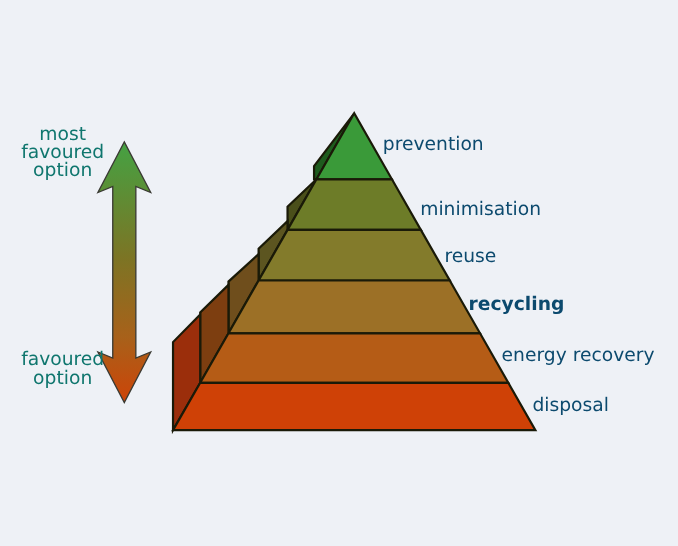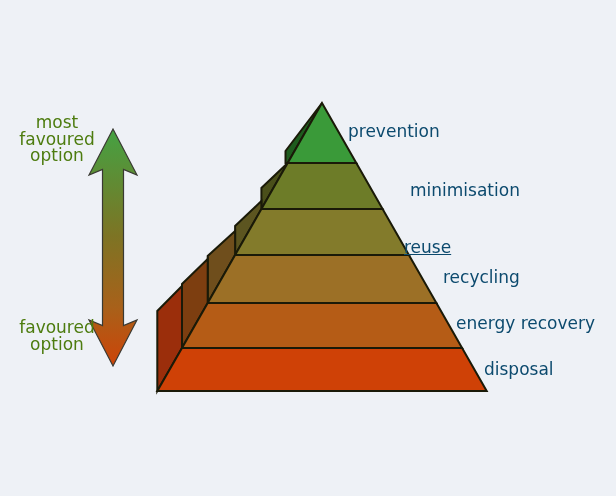--- a/index.html
+++ b/index.html
@@ -19,21 +19,21 @@
     position: absolute;
     left: 0;
     top: 0;
   }
   .side-label {
     position: absolute;
     width: 112px;
     text-align: center;
     font-size: 17px;
     line-height: 16.5px;
-    color: #4d7c0f;
+    color: #0f766e;
   }
   .level-label {
     position: absolute;
     height: 22px;
     line-height: 22px;
     font-size: 17px;
     color: #0c4a6e;
     white-space: nowrap;
   }
 </style>
@@ -81,19 +81,19 @@
     <div>favoured</div>
     <div>option</div>
   </div>
 
   <div class="side-label" style="left:1px; top:319px;">
     <div>favoured</div>
     <div>option</div>
   </div>
 
   <div class="level-label" style="left:348px; top:120px;">prevention</div>
-  <div class="level-label" style="left:382px; top:179px;margin-left:28px;">minimisation</div>
-  <div class="level-label" style="left:404px; top:236px;text-decoration:underline;">reuse</div>
-  <div class="level-label" style="left:443px; top:266px;">recycling</div>
+  <div class="level-label" style="left:382px; top:179px;">minimisation</div>
+  <div class="level-label" style="left:404px; top:222px;">reuse</div>
+  <div class="level-label" style="left:426px; top:266px;font-weight:bold;">recycling</div>
   <div class="level-label" style="left:484px; top:358px;">disposal</div>
   <div class="level-label" style="left:456px; top:312px;">energy recovery</div>
 
 </div>
 
 </body></html>

